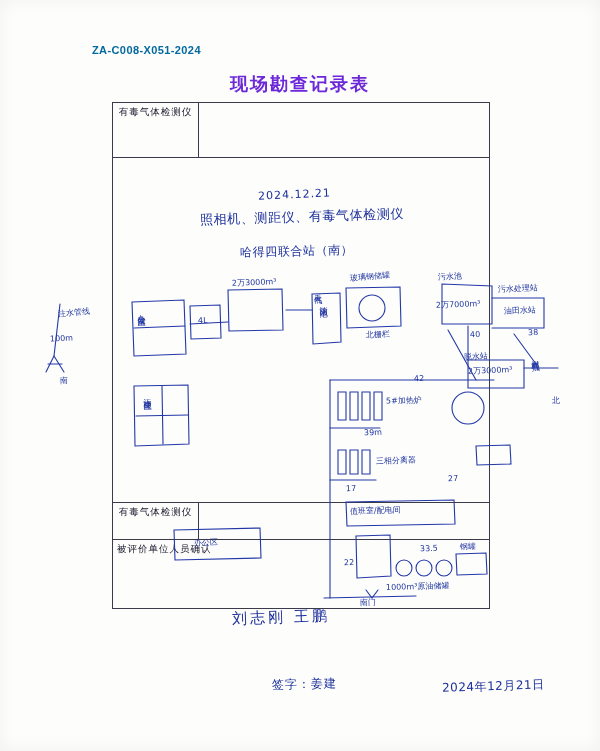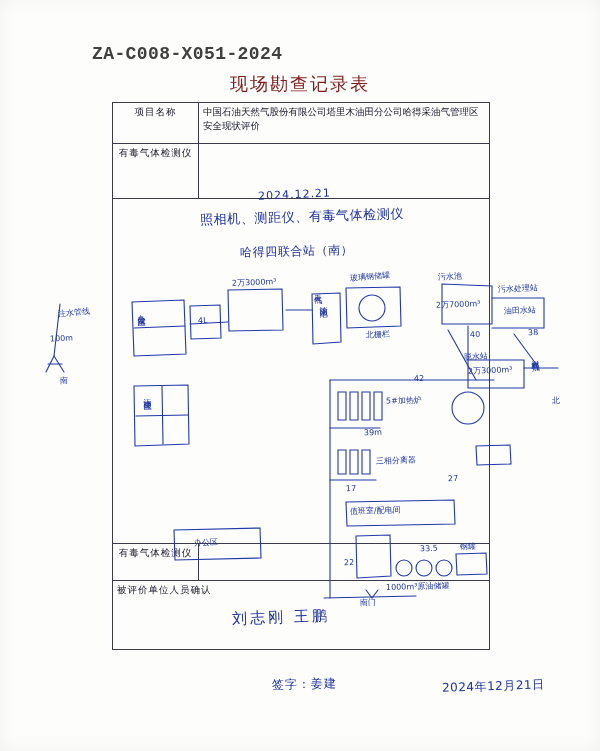--- a/index.html
+++ b/index.html
@@ -27,35 +27,35 @@
     content: "";
     position: absolute;
     left: 0; top: 0; right: 0; bottom: 0;
     box-shadow: inset 0 0 18px rgba(0,0,0,0.05);
     pointer-events: none;
   }
   .doc-code {
     position: absolute;
     left: 92px;
     top: 44px;
-    font-family: Liberation Mono, monospace;
+    font-family: Liberation Sans, sans-serif;
     font-weight: bold;
-    font-size: 18px;
+    font-size: 11px;
     letter-spacing: 0.4px;
-    color: #404040;
+    color: #0369a1;
   }
   .doc-title {
     position: absolute;
     left: 0; right: 0;
     top: 72px;
     text-align: center;
     font-size: 18px;
-    font-weight: normal;
+    font-weight: bold;
     letter-spacing: 2px;
-    color: #7f1d1d;
+    color: #6d28d9;
   }
   table.form {
     position: absolute;
     left: 112px;
     top: 102px;
     width: 378px;
     border-collapse: collapse;
     table-layout: fixed;
   }
   table.form td {
@@ -182,24 +182,20 @@
 
   <div class="doc-code">ZA-C008-X051-2024</div>
   <div class="doc-title">现场勘查记录表</div>
 
   <table class="form">
     <colgroup>
         <col style="width:86px">
         <col>
       </colgroup>
     <tbody>
-      <tr class="row-name">
-        <td class="lbl">项目名称</td>
-        <td class="val">中国石油天然气股份有限公司塔里木油田分公司哈得采油气管理区安全现状评价</td>
-      </tr>
       <tr class="row-equip">
         <td class="lbl">有毒气体检测仪</td>
         <td class="val"></td>
       </tr>
       <tr class="row-canvas">
         <td colspan="2"></td>
       </tr>
       <tr class="row-sign">
         <td class="lbl">有毒气体检测仪</td>
         <td class="val"></td>

